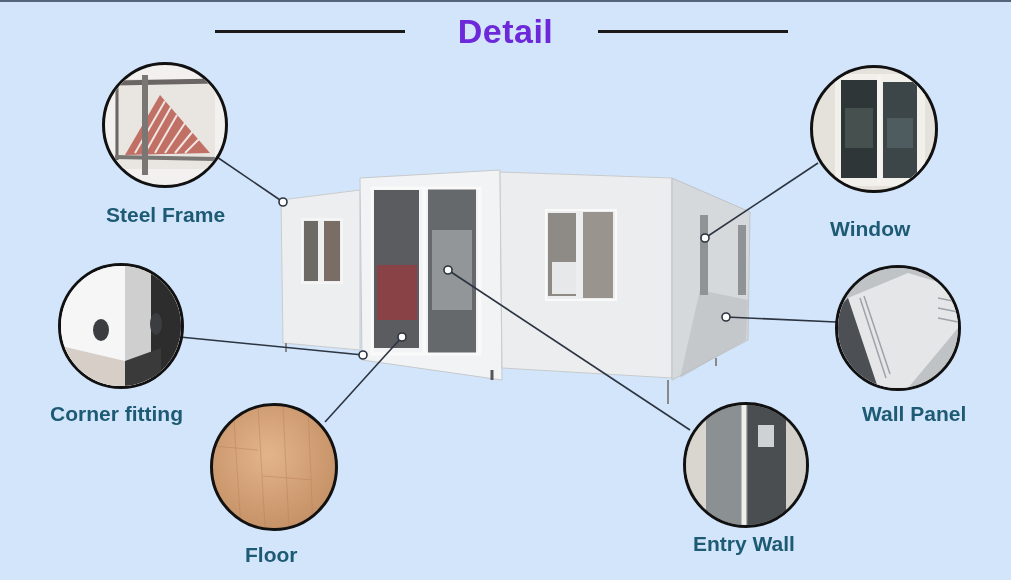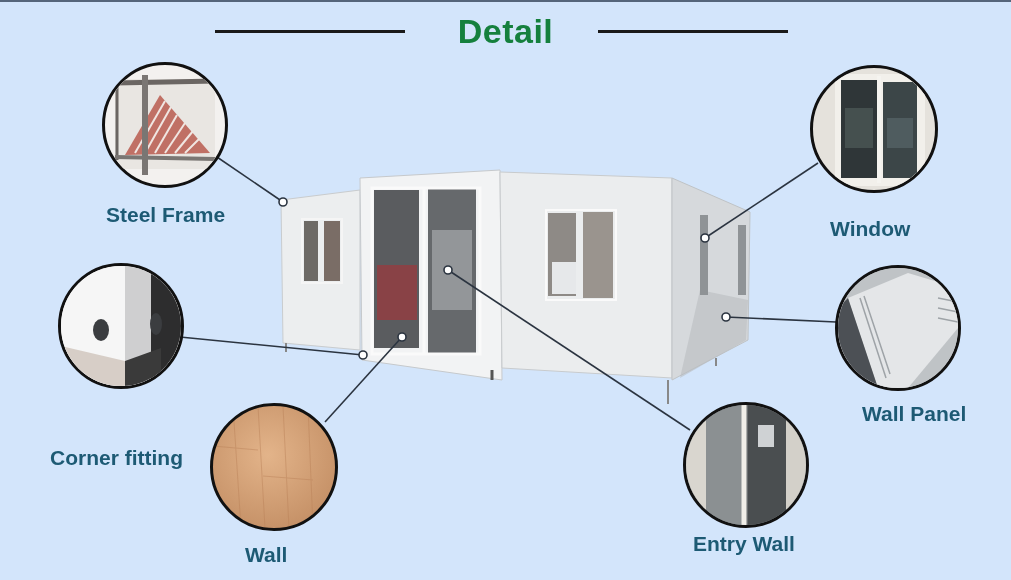--- a/index.html
+++ b/index.html
@@ -1,18 +1,18 @@
 <!DOCTYPE html>
 <html><head>
 <meta charset="utf-8">
 <style>
   html,body{margin:0;padding:0;}
   body{width:1011px;height:580px;background:#d3e5fb;position:relative;overflow:hidden;font-family:"Liberation Sans","DejaVu Sans",sans-serif;}
   .topbar{position:absolute;left:0;top:0;width:1011px;height:2px;background:#55657a;}
-  .title{position:absolute;left:0;width:1011px;top:12px;text-align:center;font-size:34px;font-weight:bold;color:#15803d;letter-spacing:0.5px;}
+  .title{position:absolute;left:0;width:1011px;top:12px;text-align:center;font-size:34px;font-weight:bold;color:#6d28d9;letter-spacing:0.5px;}
   .rule{position:absolute;top:30px;height:3px;background:#1a1a1a;}
   .circle{position:absolute;border-radius:50%;border:3px solid #111;overflow:hidden;box-sizing:border-box;}
   .label{position:absolute;font-weight:bold;font-size:21px;color:#1d5a74;white-space:nowrap;}
   svg.lines{position:absolute;left:0;top:0;}
   .house{position:absolute;}
 </style>
 </head>
 <body>
 
 <div class="topbar"></div>
@@ -96,35 +96,35 @@
   <svg width="120" height="120" viewBox="0 0 120 120">
     <rect x="0" y="0" width="64" height="120" fill="#f6f6f6"></rect>
     <polygon points="64,0 120,0 120,120 64,120" fill="#cfcfd0"></polygon>
     <polygon points="90,0 120,0 120,120 90,120" fill="#2d2d2e"></polygon>
     <polygon points="0,80 64,95 64,120 0,120" fill="#d7cec7"></polygon>
     <polygon points="64,95 100,82 100,120 64,120" fill="#3a3a3a"></polygon>
     <ellipse cx="40" cy="64" rx="8" ry="11" fill="#3b3d40"></ellipse>
     <ellipse cx="95" cy="58" rx="6" ry="11" fill="#3b3d40"></ellipse>
   </svg>
 </div>
-<div class="label" style="left:50px;top:402px;margin-top:44px;">Corner fitting</div>
+<div class="label" style="left:50px;top:402px;">Corner fitting</div>
 
 <div class="circle" style="left:210px;top:403px;width:128px;height:128px;background:radial-gradient(circle at 45% 40%,#e3b48a,#c8946a 70%,#b98560);">
   <svg width="122" height="122" viewBox="0 0 122 122">
     <g stroke="#b98058" stroke-width="1" opacity="0.45">
       <line x1="20" y1="0" x2="28" y2="122"></line>
         <line x1="45" y1="0" x2="52" y2="122"></line>
       <line x1="70" y1="0" x2="76" y2="122"></line>
         <line x1="95" y1="0" x2="100" y2="122"></line>
       <line x1="0" y1="40" x2="45" y2="44"></line>
         <line x1="50" y1="70" x2="100" y2="74"></line>
     </g>
   </svg>
 </div>
-<div class="label" style="left:245px;top:543px;">Wall</div>
+<div class="label" style="left:245px;top:543px;">Floor</div>
 
 <div class="circle" style="left:810px;top:65px;width:128px;height:128px;background:#e5e2dc;">
   <svg width="122" height="122" viewBox="0 0 122 122">
     <rect x="22" y="6" width="90" height="112" fill="#f2f0eb"></rect>
     <rect x="28" y="12" width="36" height="98" fill="#2f3638"></rect>
     <rect x="70" y="14" width="34" height="96" fill="#3c4648"></rect>
     <rect x="32" y="40" width="28" height="40" fill="#55625f" opacity="0.6"></rect>
     <rect x="74" y="50" width="26" height="30" fill="#5b6a70" opacity="0.6"></rect>
     <line x1="66" y1="8" x2="66" y2="115" stroke="#f5f4f0" stroke-width="4"></line>
   </svg>

